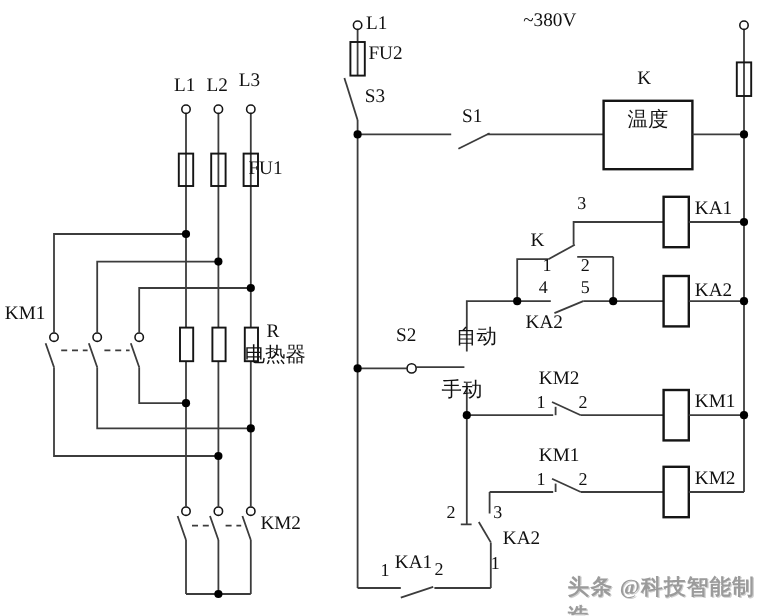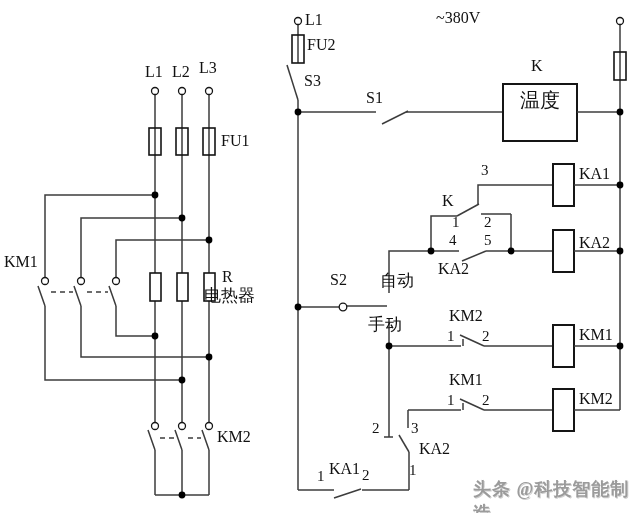--- a/index.html
+++ b/index.html
@@ -7,21 +7,21 @@
     position:relative;width:640px;height:513px;background:#ffffff;overflow:hidden;
     font-family:"Liberation Serif","DejaVu Serif",serif;color:#111111;
   }
   #wires{position:absolute;left:0;top:0;z-index:0;}
   .lbl{position:absolute;z-index:2;white-space:nowrap;line-height:1;color:#111111;}
   .comp{font-size:16px;font-family:Liberation Serif, serif;}
   .num{font-size:15px;}
   .zh{font-size:17px;}
   .box-text{
     position:absolute;left:503px;top:84px;width:74px;height:57px;z-index:2;
-    text-align:center;font-size:20px;line-height:26px;padding-top:3px;box-sizing:border-box;
+    text-align:center;font-size:17px;line-height:26px;padding-top:3px;box-sizing:border-box;
   }
   .watermark{
     position:absolute;left:473px;top:477px;z-index:2;font-size:18px;font-weight:bold;
     color:#9b9b9b;letter-spacing:1px;
     text-shadow:-1px -1px 0 #ffffff,1px 1px 0 #cfcfcf;
   }
 </style>
 </head>
 <body>
 
@@ -186,31 +186,31 @@
           <circle cx="620" cy="185" r="3.4"></circle>
         <circle cx="620" cy="251" r="3.4"></circle>
           <circle cx="620" cy="346" r="3.4"></circle>
       </g>
     </g>
   </svg>
 
   <div class="lbl comp" style="left:145px;top:64px">L1</div>
   <div class="lbl comp" style="left:172px;top:64px">L2</div>
   <div class="lbl comp" style="left:199px;top:60px">L3</div>
-  <div class="lbl comp" style="left:221px;top:133px">FU1</div>
+  <div class="lbl comp" style="left:207px;top:133px">FU1</div>
   <div class="lbl comp" style="left:4px;top:254px">KM1</div>
   <div class="lbl comp" style="left:222px;top:269px">R</div>
   <div class="lbl zh" style="left:204px;top:287px">电热器</div>
   <div class="lbl comp" style="left:217px;top:429px">KM2</div>
 
   <div class="lbl comp" style="left:305px;top:12px">L1</div>
   <div class="lbl comp" style="left:436px;top:10px">~380V</div>
   <div class="lbl comp" style="left:307px;top:37px">FU2</div>
   <div class="lbl comp" style="left:304px;top:73px">S3</div>
-  <div class="lbl comp" style="left:366px;top:90px">S1</div>
+  <div class="lbl comp" style="left:385px;top:90px">S1</div>
   <div class="lbl comp" style="left:531px;top:58px">K</div>
 
   <div class="box-text">
     <div>温度</div>
   </div>
 
   <div class="lbl num" style="left:481px;top:163px">3</div>
   <div class="lbl comp" style="left:579px;top:166px">KA1</div>
   <div class="lbl comp" style="left:442px;top:193px">K</div>
   <div class="lbl num" style="left:452px;top:215px">1</div>

